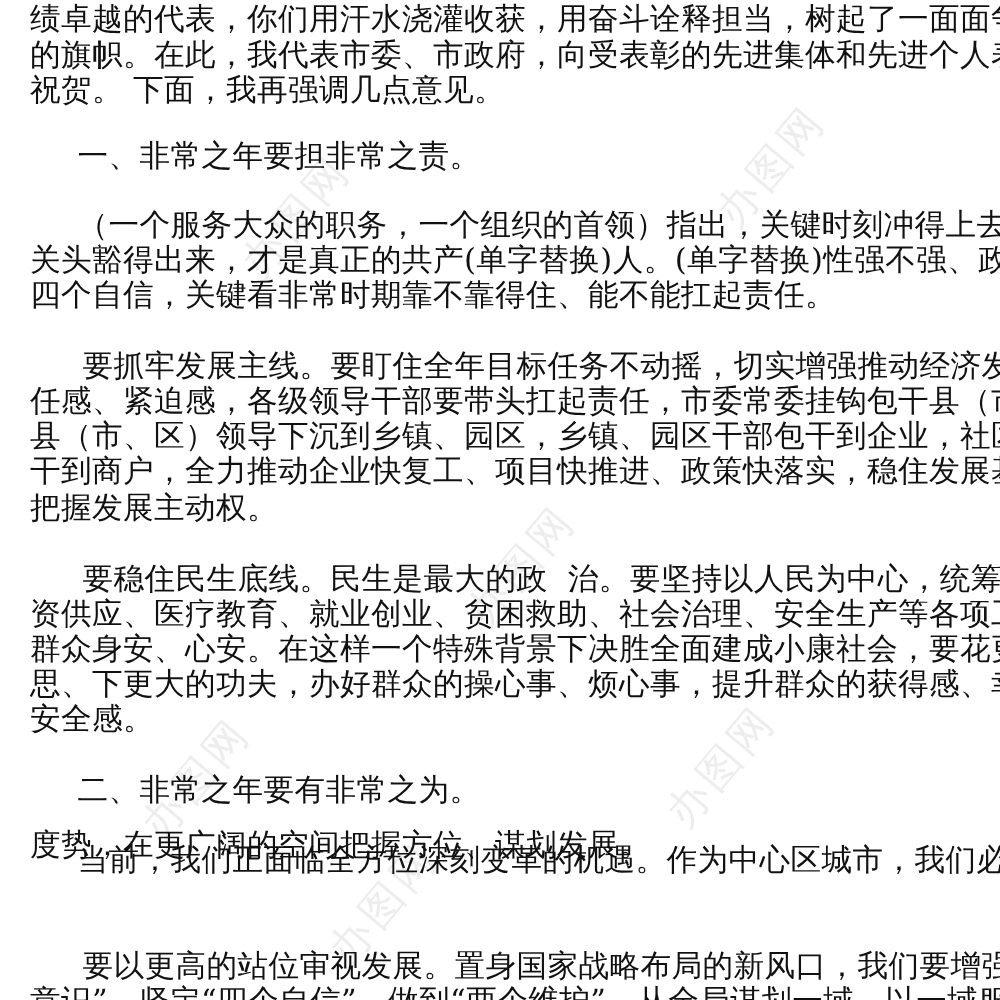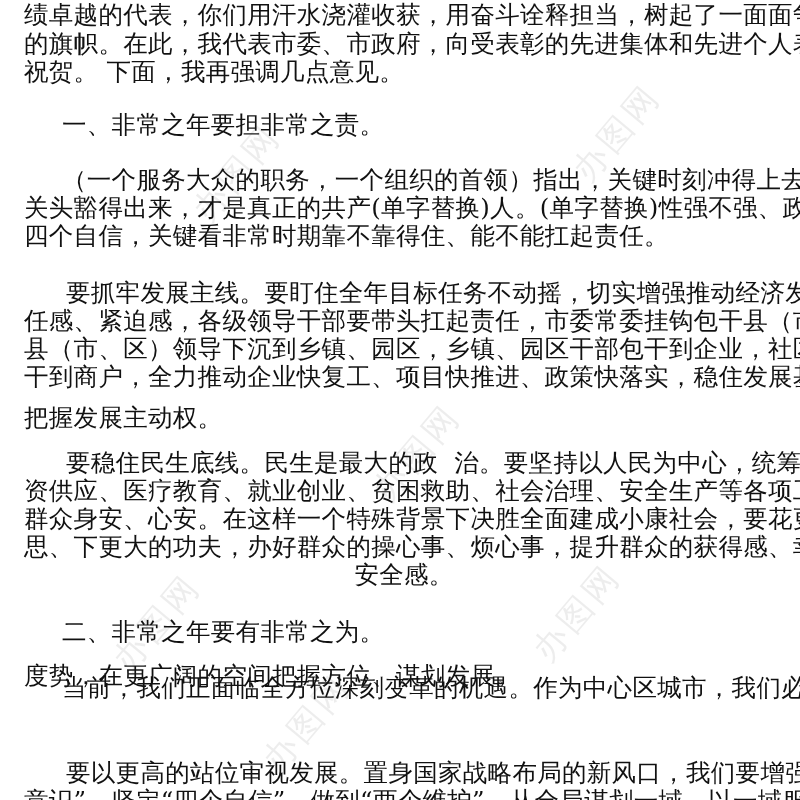--- a/index.html
+++ b/index.html
@@ -39,25 +39,25 @@
       <div class="line" style="top: 30px; padding-left: 0px;">的旗帜。在此，我代表市委、市政府，向受表彰的先进集体和先进个人表示热烈</div>
       <div class="line" style="top: 58px; padding-left: 0px;">祝贺。 下面，我再强调几点意见。</div>
       <div class="line" style="top: 111px; padding-left: 38px;">一、非常之年要担非常之责。</div>
       <div class="line" style="top: 166px; padding-left: 38px;">（一个服务大众的职务，一个组织的首领）指出，关键时刻冲得上去、危难</div>
       <div class="line" style="top: 194px; padding-left: 0px;">关头豁得出来，才是真正的共产(单字替换)人。(单字替换)性强不强、政  治上过</div>
       <div class="line" style="top: 222px; padding-left: 0px;">四个自信，关键看非常时期靠不靠得住、能不能扛起责任。</div>
       <div class="line" style="top: 279px; padding-left: 42px;">要抓牢发展主线。要盯住全年目标任务不动摇，切实增强推动经济发展的责</div>
       <div class="line" style="top: 307px; padding-left: 0px;">任感、紧迫感，各级领导干部要带头扛起责任，市委常委挂钩包干县（市、区），</div>
       <div class="line" style="top: 335px; padding-left: 0px;">县（市、区）领导下沉到乡镇、园区，乡镇、园区干部包干到企业，社区干部包</div>
       <div class="line" style="top: 363px; padding-left: 0px;">干到商户，全力推动企业快复工、项目快推进、政策快落实，稳住发展基本盘，</div>
-      <div class="line" style="top: 404px; padding-left: 0px;">把握发展主动权。</div>
+      <div class="line" style="top: 392px; padding-left: 0px;">把握发展主动权。</div>
       <div class="line" style="top: 449px; padding-left: 42px;">要稳住民生底线。民生是最大的政  治。要坚持以人民为中心，统筹做好物</div>
       <div class="line" style="top: 477px; padding-left: 0px;">资供应、医疗教育、就业创业、贫困救助、社会治理、安全生产等各项工作，让</div>
       <div class="line" style="top: 505px; padding-left: 0px;">群众身安、心安。在这样一个特殊背景下决胜全面建成小康社会，要花更多的心</div>
       <div class="line" style="top: 533px; padding-left: 0px;">思、下更大的功夫，办好群众的操心事、烦心事，提升群众的获得感、幸福感、</div>
-      <div class="line" style="top: 561px; padding-left: 0px; text-align: center;">安全感。</div>
+      <div class="line" style="top: 561px; padding-left: 0px;">安全感。</div>
       <div class="line" style="top: 618px; padding-left: 38px;">二、非常之年要有非常之为。</div>
       <div class="line" style="top: 674px; padding-left: 38px;">当前，我们正面临全方位深刻变革的机遇。作为中心区城市，我们必须审时</div>
       <div class="line" style="top: 662px; padding-left: 0px;">度势，在更广阔的空间把握方位、谋划发展。</div>
       <div class="line" style="top: 759px; padding-left: 42px;">要以更高的站位审视发展。置身国家战略布局的新风口，我们要增强“四个</div>
       <div class="line" style="top: 787px; padding-left: 0px;">意识”、坚定“四个自信”、做到“两个维护”，从全局谋划一域，以一域服务全局。</div>
     </div>
 </div>
 
 </body></html>

